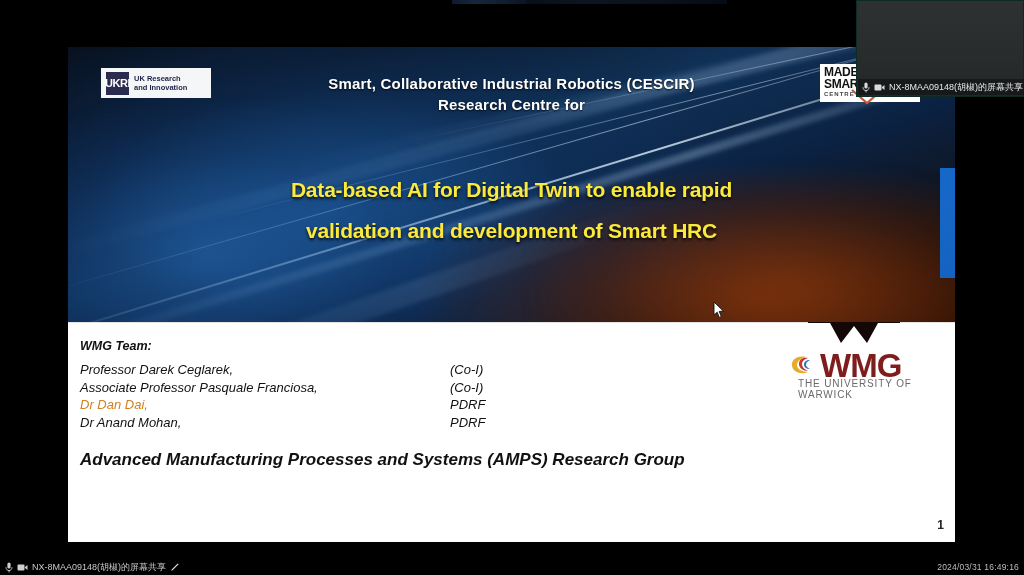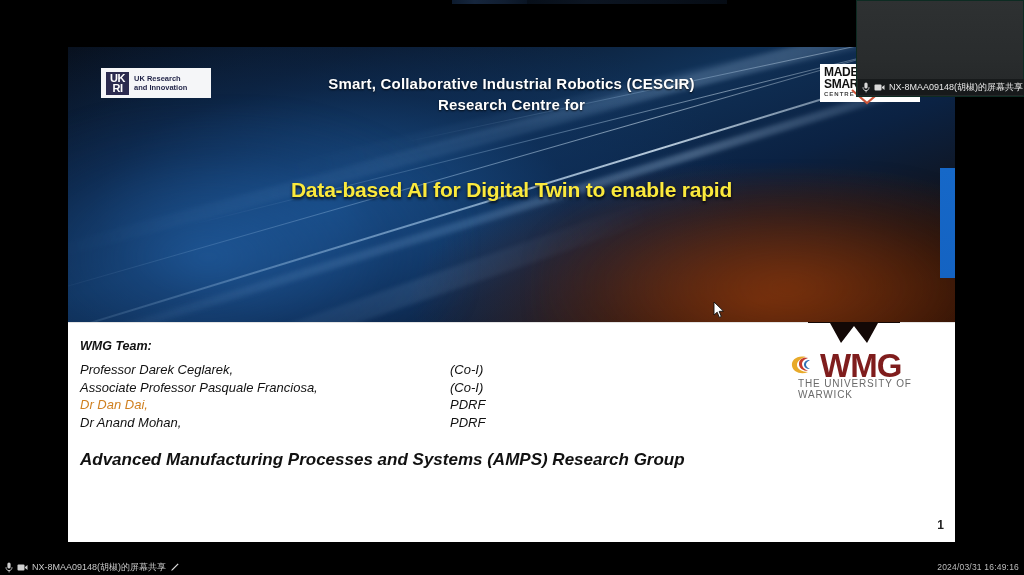--- a/index.html
+++ b/index.html
@@ -61,21 +61,21 @@
   #ukri-logo {
     position:absolute; left:33px; top:21px;
     width:110px; height:30px;
     background:#f5f6f8;
     display:flex; align-items:center; gap:5px; padding:3px 5px;
   }
   #ukri-mark {
     width:23px; height:23px; flex:0 0 23px;
     background:#2b2b4f; color:#fff;
     font-weight:bold; font-size:11px; line-height:10px;
-    display:flex; flex-direction:column; align-items:center; justify-content:center;
+    display:flex; flex-direction:row; align-items:center; justify-content:center;
     letter-spacing:-0.5px;
   }
   #ukri-mark span { display:block; }
   #ukri-text {
     font-size:7.5px; line-height:9.5px; color:#1f2246; font-weight:bold;
   }
 
   #slide-heading {
     position:absolute; left:0; top:26px; width:887px;
     text-align:center; color:#ffffff; font-weight:bold;
@@ -245,20 +245,21 @@
       <div class="ms-sub">CENTRE</div>
       <div id="ms-chevron">
         <svg width="34" height="16" viewBox="0 0 34 16">
             <path d="M2 1 L17 14 L32 1" fill="none" stroke="#c9553a" stroke-width="2.2"></path>
           </svg>
       </div>
     </div>
 
     <div id="slide-title">
       <div>Data-based AI for Digital Twin to enable rapid</div>
+      <div>validation and development of Smart HRC</div>
     </div>
   </div>
 
   <div id="slide-body">
 
     <div id="w-notch">
       <svg width="92" height="22" viewBox="0 0 92 22" preserveAspectRatio="none">
         <path d="M0 0 L92 0 L92 1 L70 1 L59 21 L46 4 L33 21 L22 1 L0 1 Z" fill="#130806"></path>
       </svg>
     </div>

